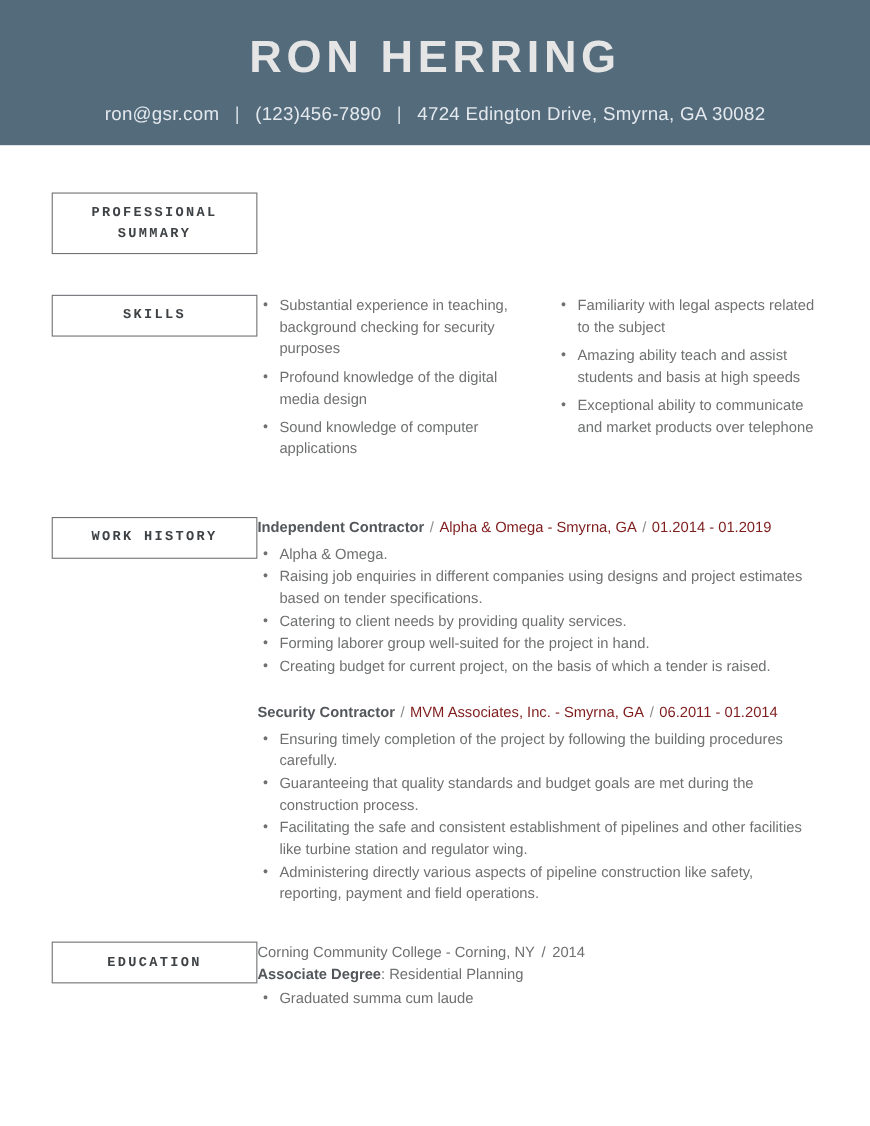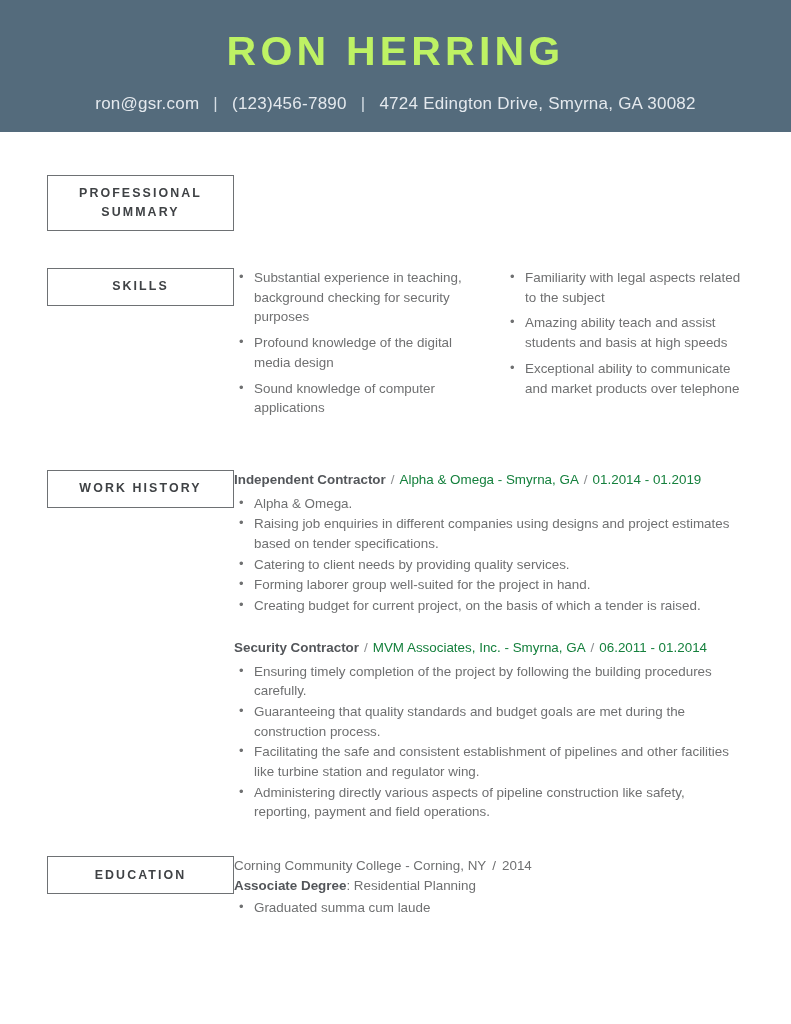--- a/index.html
+++ b/index.html
@@ -17,21 +17,21 @@
 
   
   .header {
     background: #546b7c;
     height: 132px;
     box-sizing: border-box;
     padding-top: 30px;
     text-align: center;
   }
   .header-name {
-    color: #bef264;
+    color: #e5e5e5;
     font-size: 41px;
     font-weight: bold;
     letter-spacing: 4.2px;
     line-height: 1.05;
     margin: 0;
     padding: 0 28px;
     white-space: nowrap;
   }
   .header-contact {
     margin-top: 21px;
@@ -53,20 +53,21 @@
   }
   .section {
     display: flex;
     align-items: flex-start;
   }
   .section-label-col {
     width: 187px;
     flex: 0 0 187px;
     padding-right: 30px;
     box-sizing: border-box;
+    font-family: Liberation Mono, monospace;
   }
   .label-box {
     border: 1.5px solid #6e7174;
     box-sizing: border-box;
     width: 187px;
     display: flex;
     align-items: center;
     justify-content: center;
     text-align: center;
     color: #3f4245;
@@ -130,21 +131,21 @@
     font-size: 13.4px;
     line-height: 1.47;
     color: #6f7071;
     margin-bottom: 4px;
   }
   .job-title {
     color: #53565a;
     font-weight: bold;
   }
   .job-sep { padding: 0 5px; color: #8a8c8e; }
-  .job-meta { color: #15803d; }
+  .job-meta { color: #7f1d1d; }
   .job .bullets li { margin-bottom: 1px; }
 
   
   .edu-entry + .edu-entry { margin-top: 25px; }
   .edu-school {
     color: #6f7071;
     font-size: 13.4px;
     line-height: 1.47;
   }
   .edu-sep { padding: 0 6px; }

